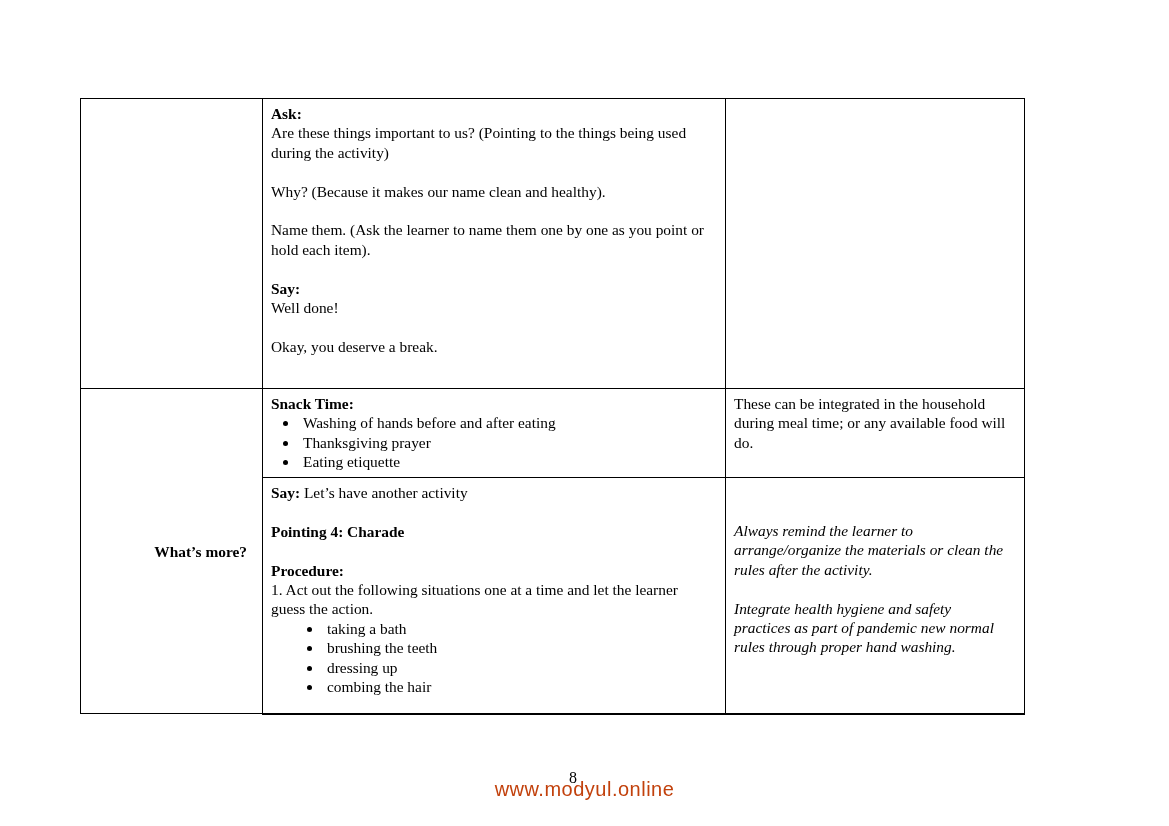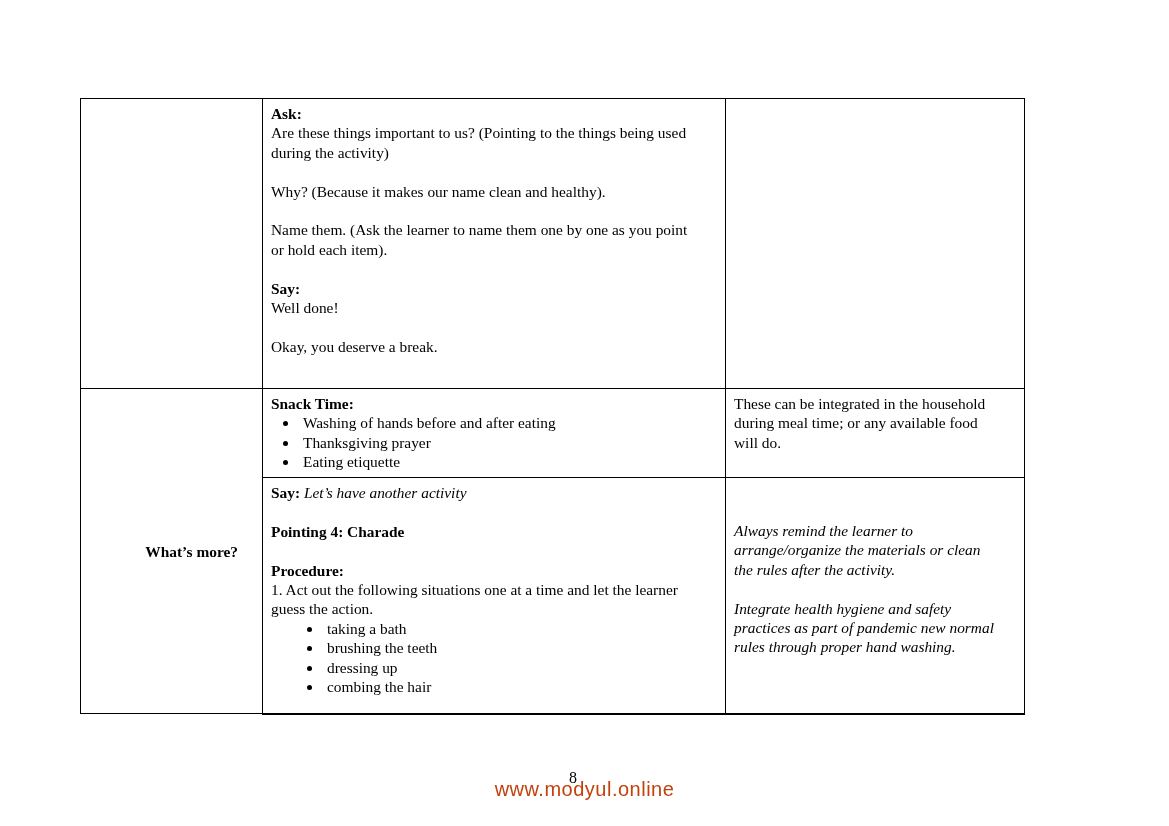--- a/index.html
+++ b/index.html
@@ -18,30 +18,30 @@
   table.doc-table {
     position: absolute;
     left: 80px; top: 98px;
     width: 944px; height: 615px;
     border-collapse: collapse;
     table-layout: fixed;
   }
   td {
     border: 1px solid #000000;
     vertical-align: top;
-    padding: 5px 24px 4px 8px;
+    padding: 5px 15px 4px 8px;
     font-size: 15.4px;
     line-height: 19.4px;
     overflow: hidden;
   }
   tr.last-row td { border-bottom-width: 2px; }
   p { margin: 0; }
   .gap { margin-top: 19.4px; }
   b, .bold { font-weight: bold; }
-  .after-label { margin-left: 0.25em; font-style: italic; }
+  .after-label { margin-left: 0.25em; }
   ul.bullets {
     margin: 0;
     padding-left: 28px;
     list-style-type: disc;
   }
   ul.bullets.deep { padding-left: 52px; }
   ul.bullets li { margin: 0; padding-left: 4px; }
   td.merged-label {
     text-align: right;
     vertical-align: middle;

